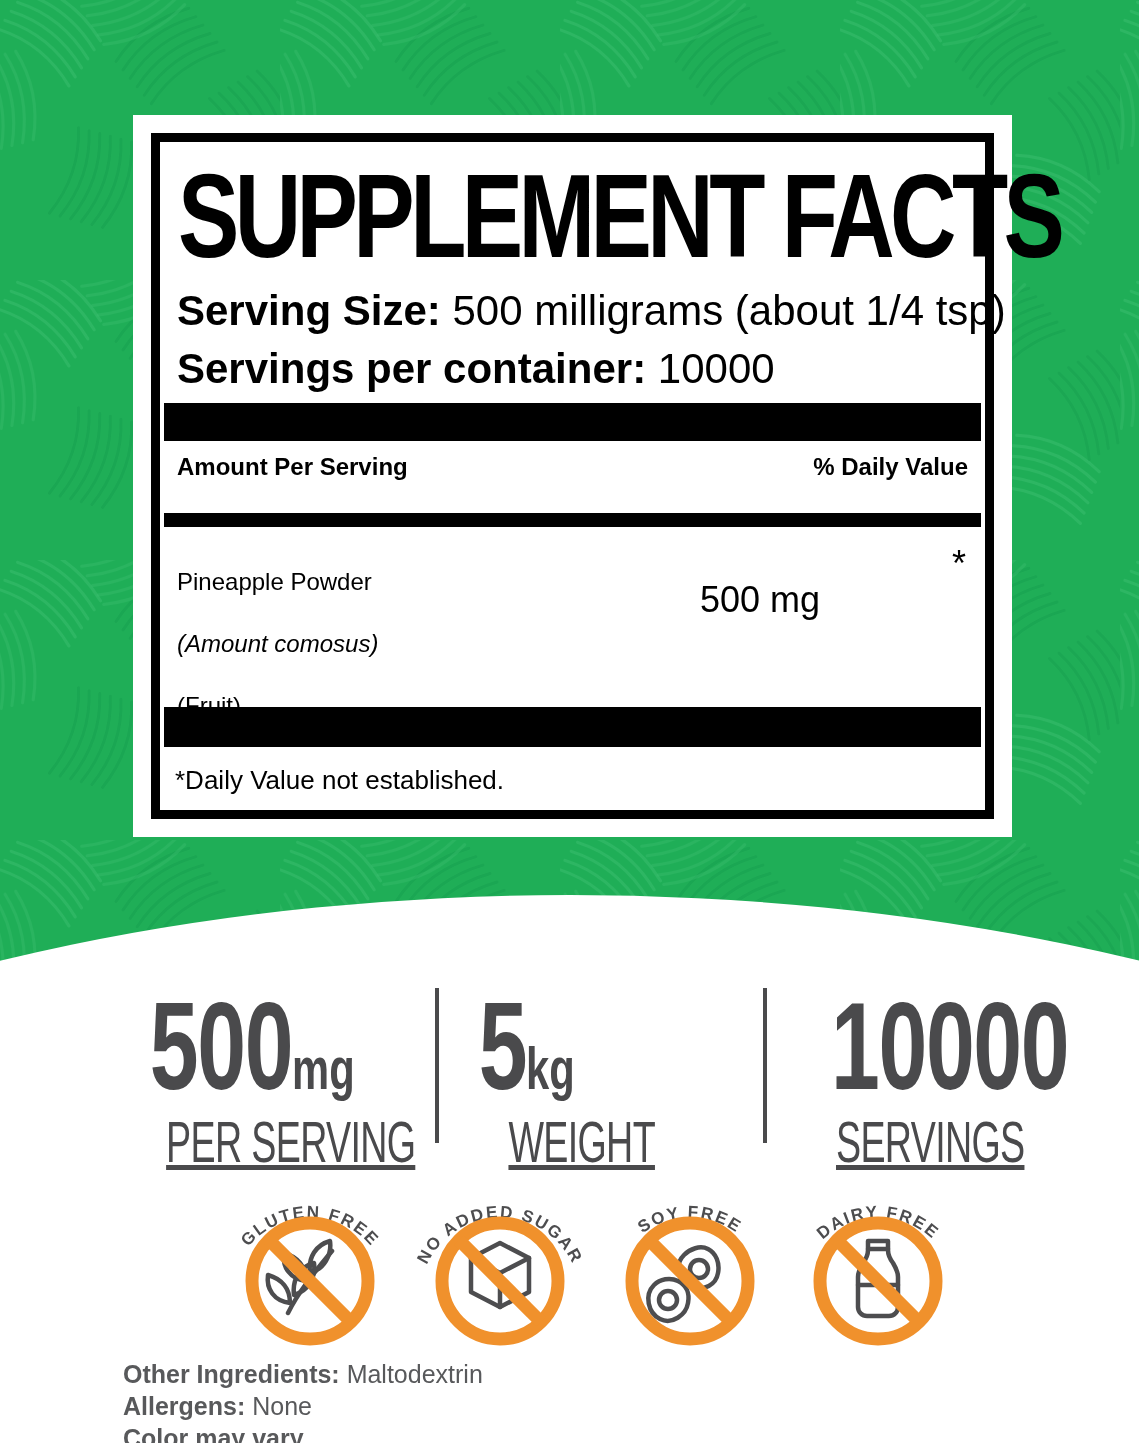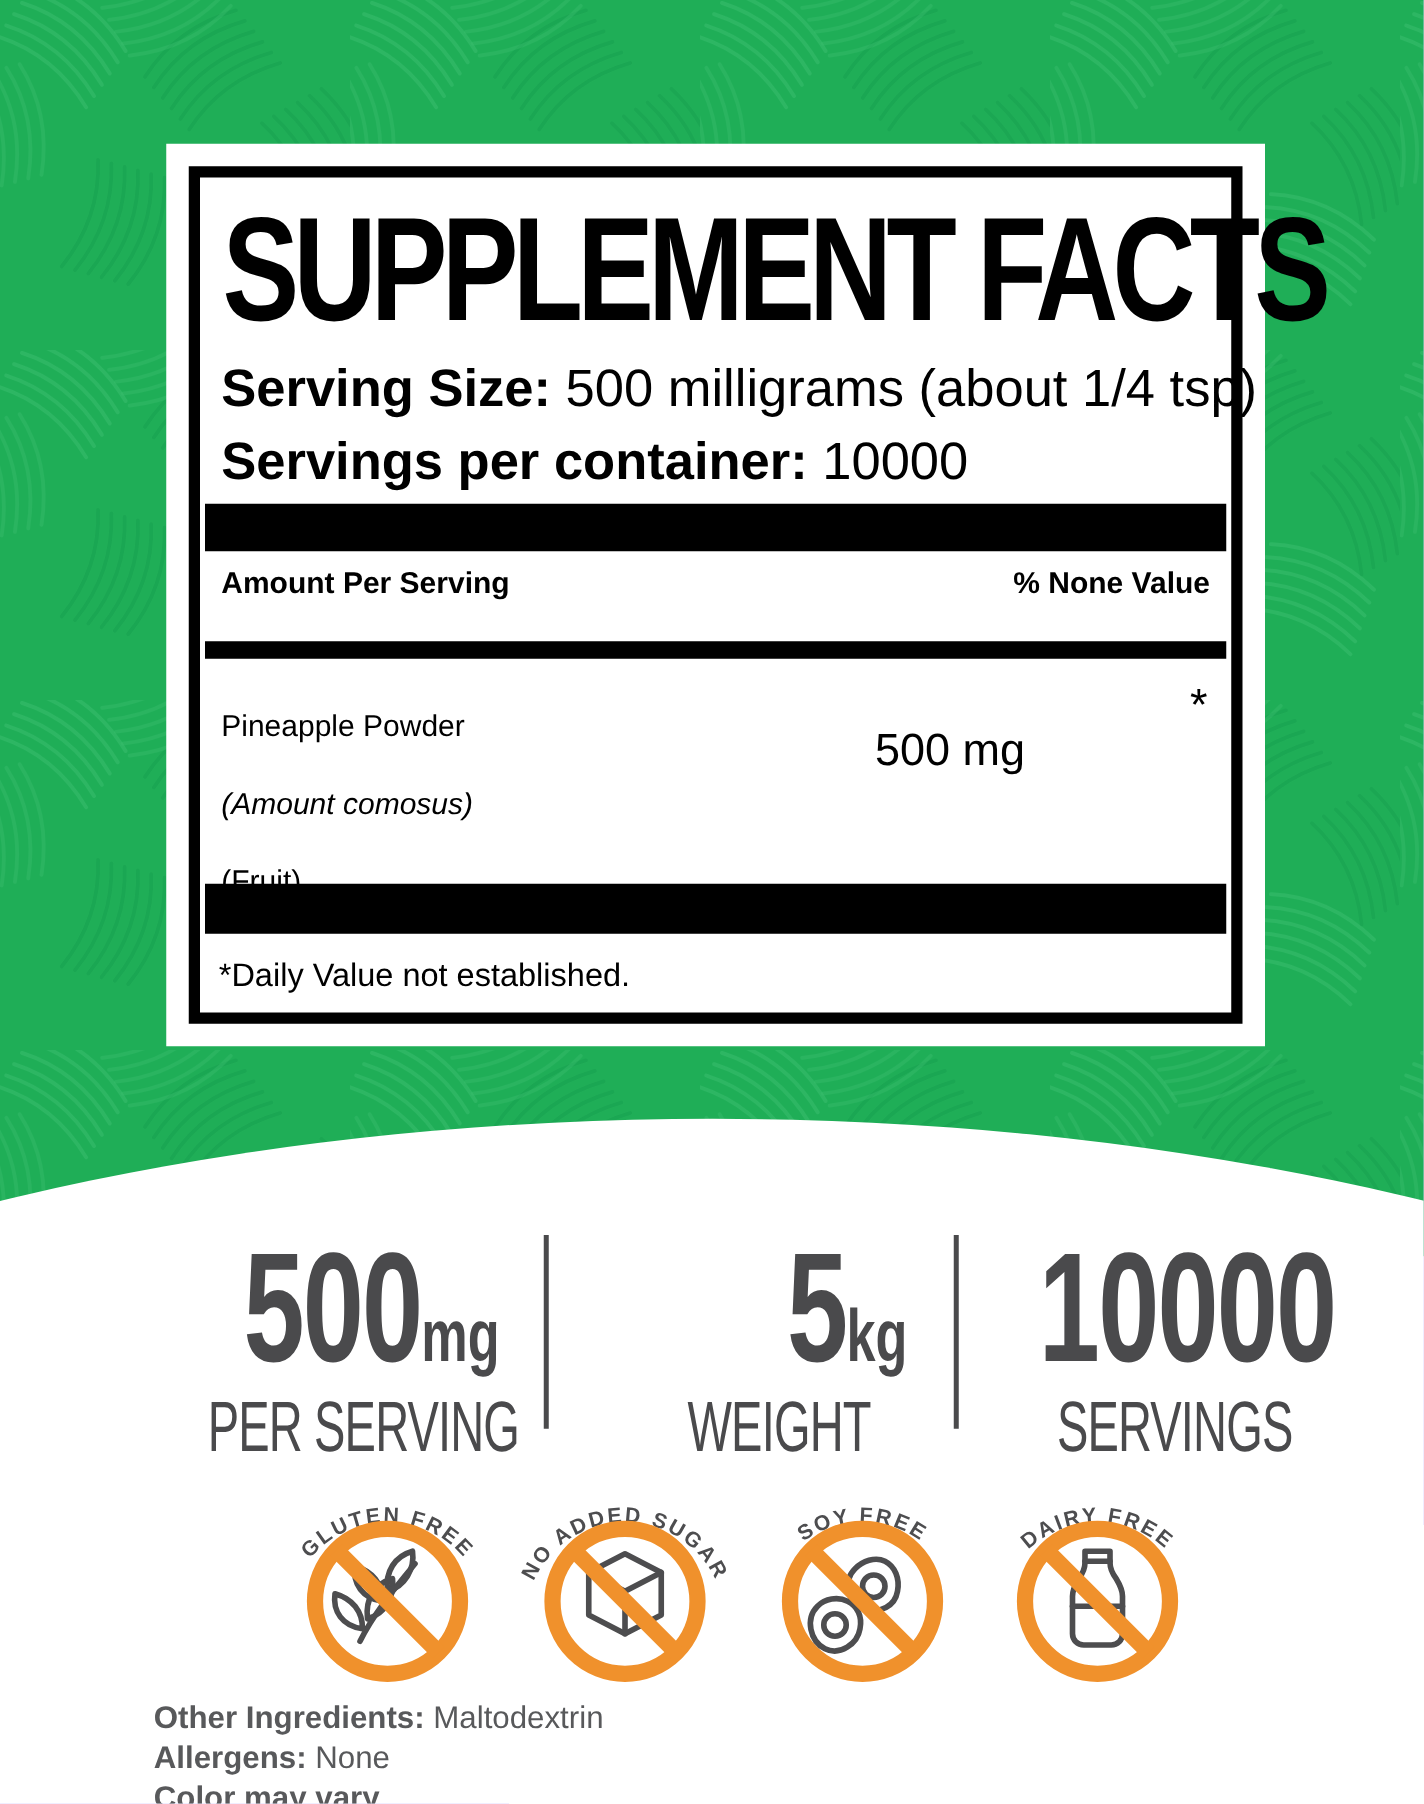--- a/index.html
+++ b/index.html
@@ -4,21 +4,21 @@
 <style>
   * { margin: 0; padding: 0; box-sizing: border-box; }
   html, body { background: #ffffff; }
   body { font-family: "Liberation Sans", sans-serif; }
 
   .page {
     position: relative;
     width: 1139px;
     height: 1443px;
     margin: 0 auto;
-    background: #c4b5fd;
+    background: #eab308;
     overflow: hidden;
   }
 
   
   .green-bg {
     position: absolute;
     left: 0; top: 0;
     width: 1139px; height: 1005px;
     background: #1FAE57;
     z-index: 1;
@@ -78,21 +78,21 @@
 
   .ingredient-block { position: absolute; left: 44px; top: 436px; font-size: 24px; line-height: 62px; color: #000; }
   .ingredient-latin { font-style: italic; }
   .ingredient-amount { position: absolute; left: 567px; top: 438px; font-size: 36px; color: #000; margin-top: 26px; }
   .ingredient-dv { position: absolute; right: 46px; top: 428px; font-size: 36px; color: #000; }
 
   .footnote { position: absolute; left: 42px; top: 650px; font-size: 26px; color: #000; }
 
   
   .stats { position: absolute; left: 0; top: 986px; width: 1139px; height: 175px; z-index: 4; }
-  .stat { position: absolute; text-align: right; color: #4A4A4C; }
+  .stat { position: absolute; text-align: left; color: #4A4A4C; text-decoration: underline; }
   .stat-1 { left: 110px; width: 330px; }
   .stat-2 { left: 460px; width: 285px; }
   .stat-3 { left: 785px; width: 300px; }
   .stat-value-row { display: inline-block; transform: scale(0.72, 1.02); transform-origin: center bottom; white-space: nowrap; line-height: 1; }
   .stat-number { font-size: 122px; font-weight: bold; letter-spacing: -2px; }
   .stat-unit { font-size: 58px; font-weight: bold; letter-spacing: 0; }
   .stat-label { margin-top: 6px; font-size: 57px; font-weight: normal; letter-spacing: -1px; white-space: nowrap; transform: scale(0.66, 1); transform-origin: center top; line-height: 1; color: #4A4A4C; }
   .stat-divider { position: absolute; top: 2px; width: 4px; height: 155px; background: #4A4A4C; }
   .divider-1 { left: 435px; }
   .divider-2 { left: 763px; }
@@ -154,21 +154,21 @@
     </div>
 
     <div class="facts-line line-container">
       <b>Servings per container:</b>
       <span>10000</span>
     </div>
 
     <div class="bar bar-1"></div>
 
     <div class="col-head col-amount">Amount Per Serving</div>
-    <div class="col-head col-dv">% None Value</div>
+    <div class="col-head col-dv">% Daily Value</div>
 
     <div class="bar bar-thin"></div>
 
     <div class="ingredient-block">
       <div>Pineapple Powder</div>
       <div class="ingredient-latin">(Amount comosus)</div>
       <div>(Fruit)</div>
     </div>
     <div class="ingredient-amount">500 mg</div>
     <div class="ingredient-dv">*</div>

